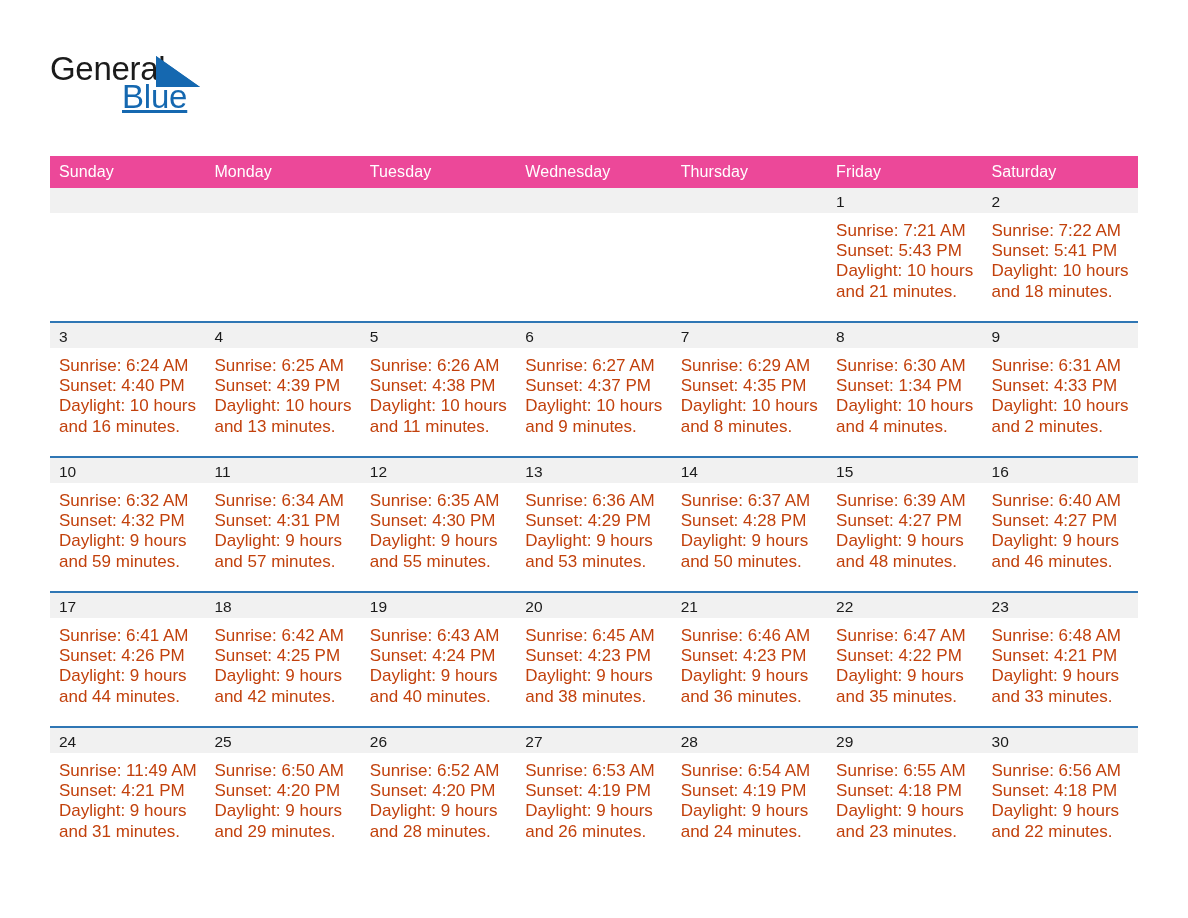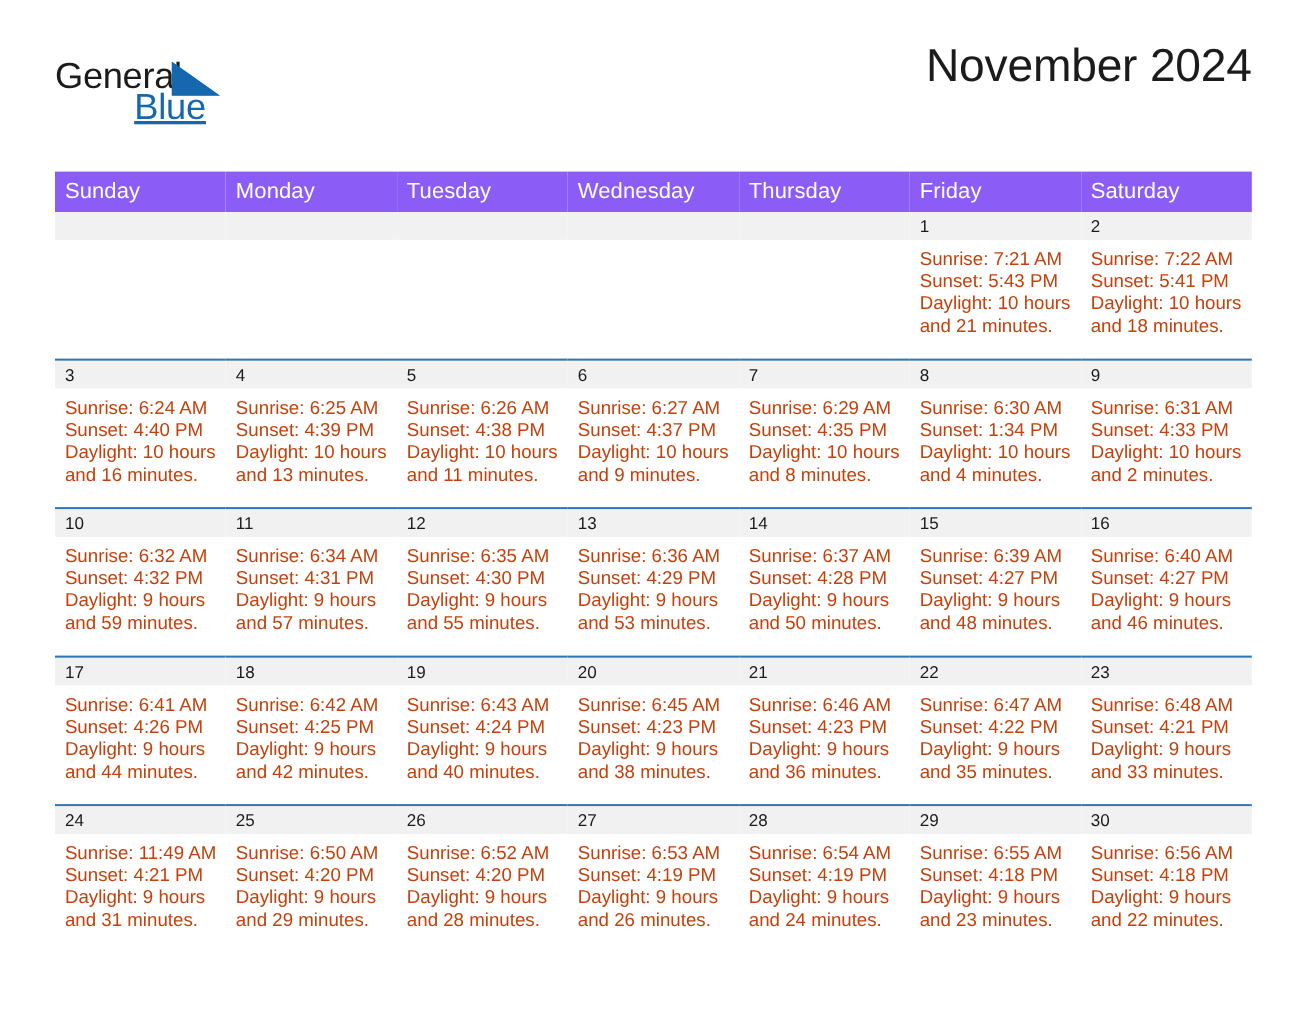--- a/index.html
+++ b/index.html
@@ -88,23 +88,23 @@
 
   
   .calendar {
     width: 1088px;
     border-collapse: collapse;
     table-layout: fixed;
     margin-top: 38px;
   }
 
   .calendar thead th {
-    background: #8b5cf6;
+    background: #ec4899;
     color: #ffffff;
-    font-size: 20px;
+    font-size: 16px;
     font-weight: 400;
     text-align: left;
     padding: 7px 0 7px 9px;
     height: 29px;
     letter-spacing: 0.1px;
     margin-top: 32px;
   }
 
   .calendar td {
     width: 155.43px;
@@ -148,21 +148,20 @@
     <div class="logo">
       <span class="logo-general">General</span>
       <svg class="logo-triangle" viewBox="0 0 44 31">
         <polygon points="0,0 0,31 44,31" fill="#1568b0" transform="translate(0,0) scale(1,1)"></polygon>
         <polygon points="0,0 44,31 0,31" fill="#1568b0"></polygon>
       </svg>
       <span class="logo-blue">Blue</span>
     </div>
 
     <div class="title-block">
-      <div class="month-title">November 2024</div>
     </div>
 
   </div>
 
   <table class="calendar">
     <thead>
       <tr>
         <th>Sunday</th>
         <th>Monday</th>
         <th>Tuesday</th>

